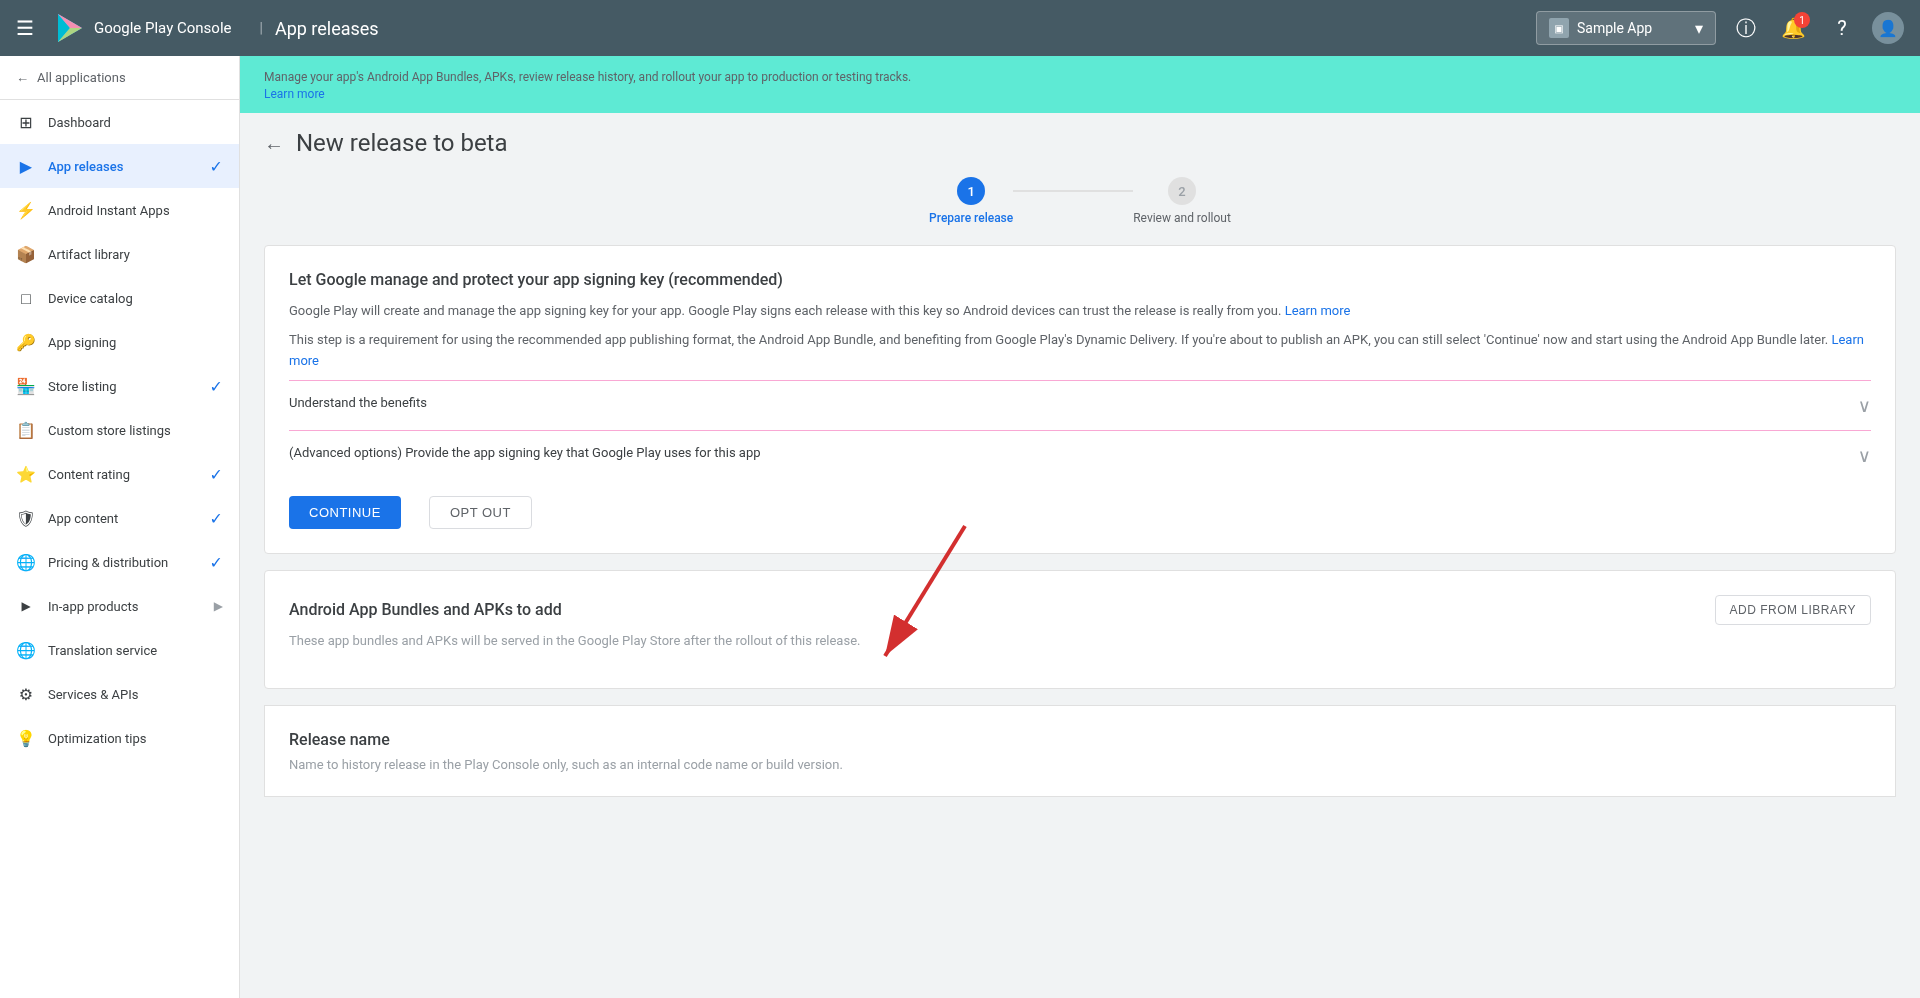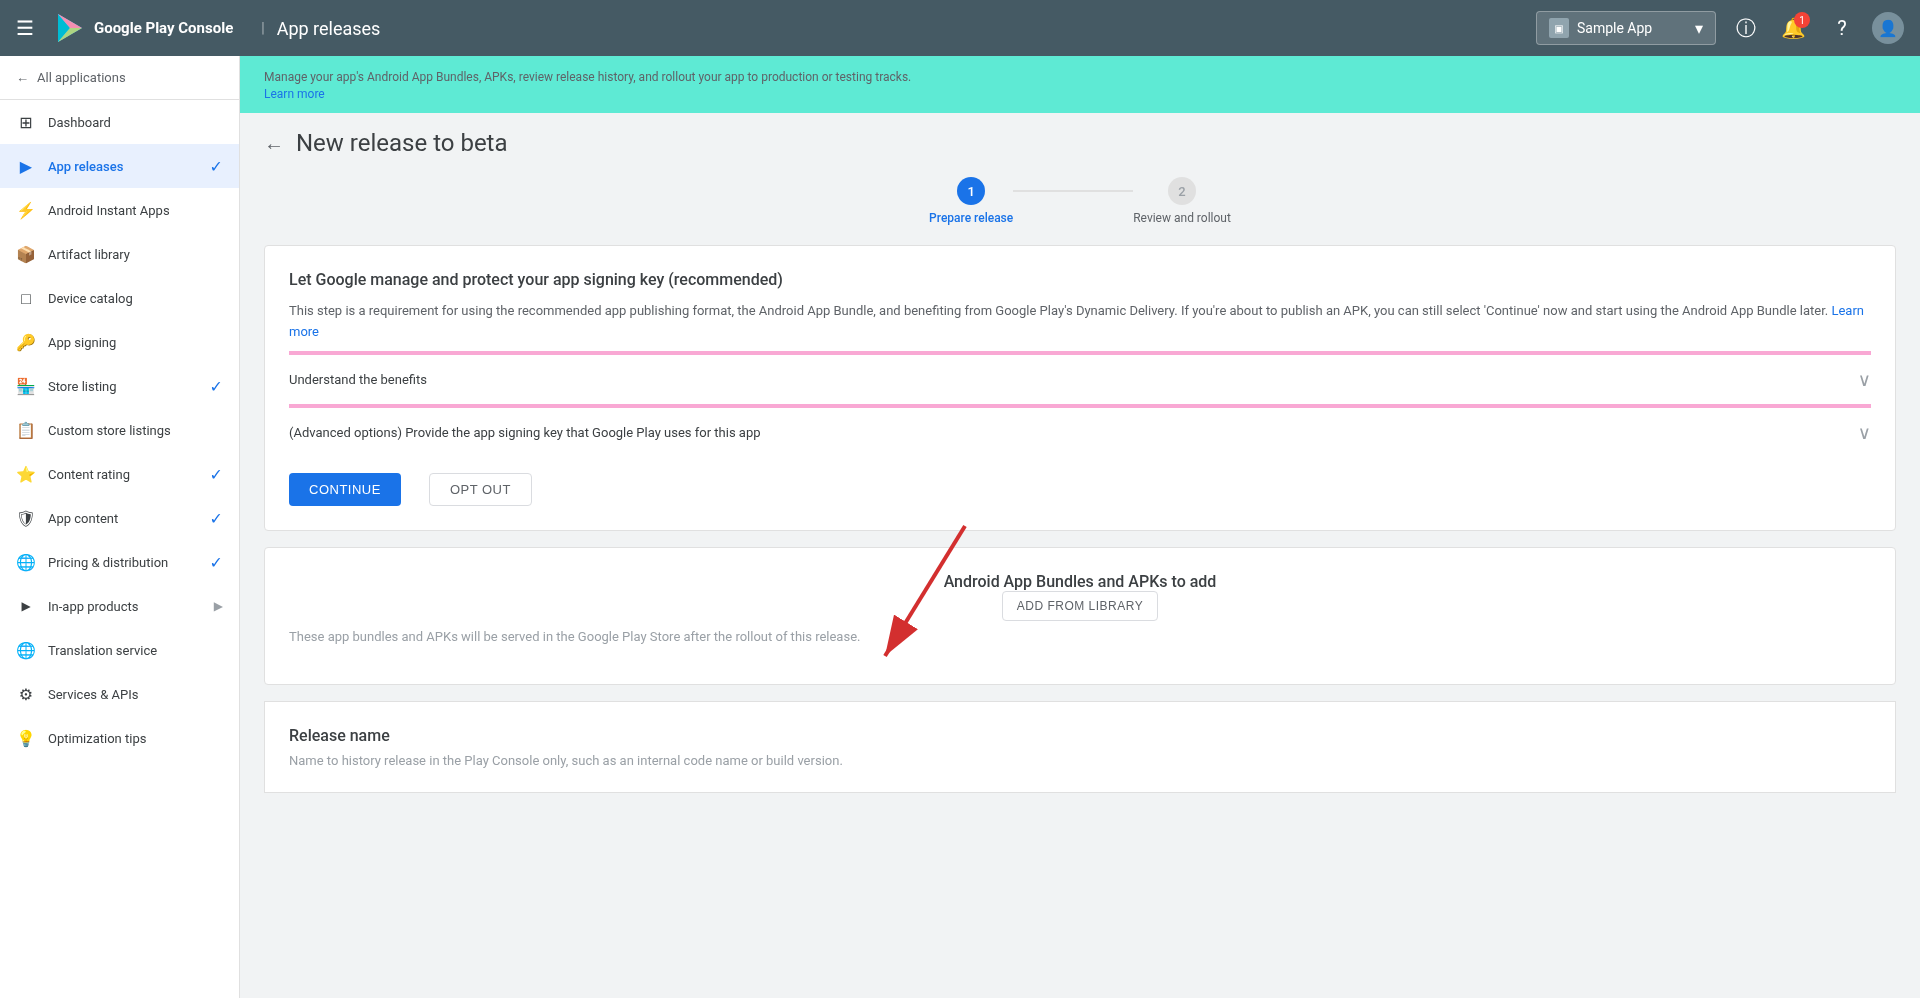--- a/index.html
+++ b/index.html
@@ -14,21 +14,21 @@
       padding: 0 16px;
       flex-shrink: 0;
       gap: 12px;
     }
     .topbar-logo {
       display: flex;
       align-items: center;
       gap: 8px;
       color: white;
       font-size: 15px;
-      font-weight: 700;
+      font-weight: 400;
     }
     .logo-icon {
       width: 32px;
       height: 32px;
     }
     .topbar-menu-icon {
       color: white;
       margin-right: 8px;
       cursor: pointer;
       font-size: 20px;
@@ -267,24 +267,24 @@
     }
     .card-text {
       font-size: 13px;
       color: #5f6368;
       line-height: 1.6;
       margin-bottom: 8px;
     }
     .card-text a { color: #1a73e8; text-decoration: none; }
 
     .accordion-item {
-      border-top: 4px solid #f9a8d4;
+      border-top: 1px solid #f9a8d4;
       padding: 14px 0;
       display: flex;
-      align-items: center;
+      align-items: flex-start;
       justify-content: space-between;
       cursor: pointer;
     }
     .accordion-label {
       font-size: 13px;
       color: #3c4043;
     }
     .accordion-chevron {
       font-size: 18px;
       color: #9aa0a6;
@@ -318,21 +318,20 @@
       cursor: pointer;
       letter-spacing: 0.5px;
     }
 
     
     .apk-header {
       display: flex;
       align-items: center;
       justify-content: space-between;
       margin-bottom: 8px;
-      flex-direction: column;
     }
     .apk-section-title {
       font-size: 16px;
       font-weight: 500;
       color: #3c4043;
     }
     .btn-add-library {
       background: white;
       color: #5f6368;
       border: 1px solid #dadce0;
@@ -537,20 +536,24 @@
         <div class="step-line"></div>
         <div class="step">
           <div class="step-circle">2</div>
           <span class="step-label">Review and rollout</span>
         </div>
       </div>
 
       <div class="card" style="position:relative;">
         <div class="card-title">Let Google manage and protect your app signing key (recommended)</div>
         <p class="card-text">
+          <span>Google Play will create and manage the app signing key for your app. Google Play signs each release with this key so Android devices can trust the release is really from you.</span>
+          <a href="#">Learn more</a>
+        </p>
+        <p class="card-text">
           <span>This step is a requirement for using the recommended app publishing format, the Android App Bundle, and benefiting from Google Play's Dynamic Delivery. If you're about to publish an APK, you can still select 'Continue' now and start using the Android App Bundle later.</span>
           <a href="#">Learn more</a>
         </p>
 
         <div class="accordion-item">
           <span class="accordion-label">Understand the benefits</span>
           <span class="accordion-chevron">∨</span>
         </div>
         <div class="accordion-item">
           <span class="accordion-label">(Advanced options) Provide the app signing key that Google Play uses for this app</span>

